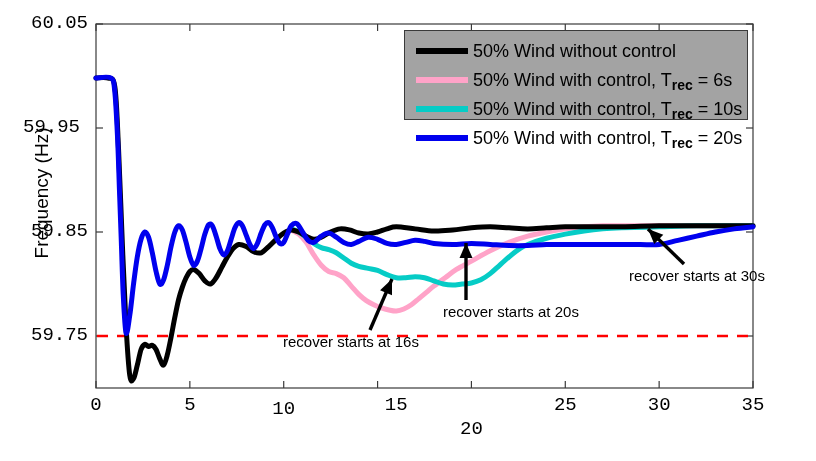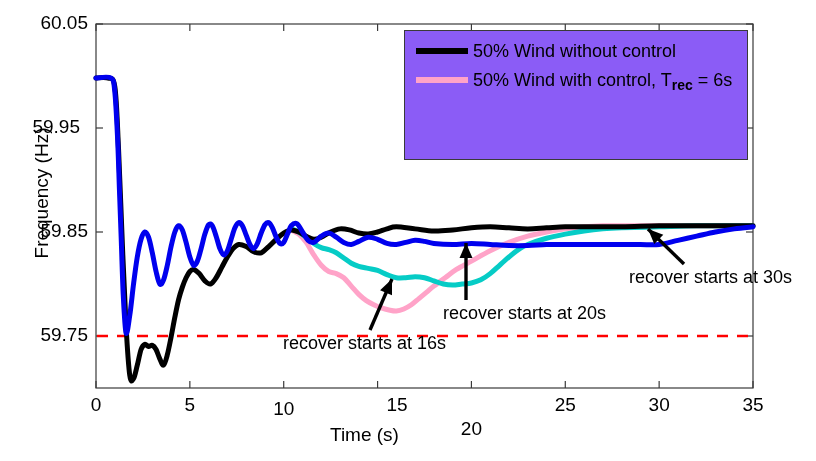--- a/index.html
+++ b/index.html
@@ -3,36 +3,36 @@
 <meta charset="utf-8">
 <style>
   html,body{margin:0;padding:0;background:#ffffff;}
   body{width:816px;height:461px;font-family:"Liberation Sans",sans-serif;overflow:hidden;}
   #root{position:relative;width:816px;height:461px;background:#fff;}
 
   .axis-label{position:absolute;color:#000;font-size:19px;font-family:"Liberation Sans",sans-serif;white-space:nowrap;}
   #ylabel{left:-58px;top:182px;width:200px;text-align:center;transform:rotate(-90deg);transform-origin:center center;}
   #xlabel{left:330px;top:424px;}
 
-  .tick-text{position:absolute;color:#000;font-size:19px;font-family:Liberation Sans, sans-serif;white-space:nowrap;}
+  .tick-text{position:absolute;color:#000;font-size:19px;font-family:Liberation Mono, monospace;white-space:nowrap;}
   .ytick{text-align:right;width:80px;}
   .xtick{text-align:center;width:60px;}
 
   #plot-svg{position:absolute;left:0;top:0;}
 
-  #legend{position:absolute;left:404px;top:30px;width:344px;height:130px;
-          background:#8b5cf6;border:1px solid #3a3a3a;box-sizing:border-box;
+  #legend{position:absolute;left:404px;top:30px;width:344px;height:90px;
+          background:#a3a3a3;border:1px solid #3a3a3a;box-sizing:border-box;
           padding:5px 0 0 0;}
   .legend-row{display:flex;align-items:center;height:29px;padding-left:11px;}
   .legend-swatch{width:52px;height:6px;flex:0 0 52px;margin-right:5px;}
   .legend-text{font-size:18px;color:#000;white-space:nowrap;line-height:1;
                font-family:"Liberation Sans",sans-serif;}
   .legend-text sub{font-size:14px;font-weight:bold;vertical-align:baseline;position:relative;top:4px;}
 
-  .annot{position:absolute;font-size:18px;color:#000;white-space:nowrap;
+  .annot{position:absolute;font-size:15px;color:#000;white-space:nowrap;
          font-family:"Liberation Sans",sans-serif;}
   #annot-16{left:283px;top:333px;text-align:center;}
   #annot-20{left:419px;top:303px;margin-left:24px;}
   #annot-30{left:629px;top:267px;}
 </style>
 </head>
 <body>
 
 <div id="root">
 
@@ -78,21 +78,20 @@
         <line x1="370" y1="330" x2="392" y2="279" stroke="#000" stroke-width="3.4"></line>
         <polygon points="392,279 380.0902604448172,290.1985759687433 392.0270062121433,295.3477604173937" fill="#000"></polygon>
         <line x1="466" y1="300" x2="466" y2="243" stroke="#000" stroke-width="3.4"></line>
         <polygon points="466,243 459.5,258 472.5,258" fill="#000"></polygon>
         <line x1="684" y1="264" x2="648" y2="229" stroke="#000" stroke-width="3.4"></line>
         <polygon points="648,229 654.2239142258197,244.1166428716709 663.2859333386132,234.79570892708333" fill="#000"></polygon>
       </g>
   </svg>
 
   <div class="axis-label" id="ylabel">Frequency (Hz)</div>
-  <div class="axis-label" id="xlabel">Time (s)</div>
 
   <div id="ytick-labels">
       <div class="tick-text ytick" style="left: 8px; top: 12px;">60.05</div>
       <div class="tick-text ytick" style="left: 0; top: 116px;">59.95</div>
       <div class="tick-text ytick" style="left: 8px; top: 220px;">59.85</div>
       <div class="tick-text ytick" style="left: 8px; top: 324px;">59.75</div>
     </div>
   <div id="xtick-labels">
       <div class="tick-text xtick" style="left: 66px; top: 394px;">0</div>
       <div class="tick-text xtick" style="left: 159.857px; top: 394px;">5</div>
@@ -106,19 +105,27 @@
 
   <div id="legend">
       <div class="legend-row">
         <span class="legend-swatch" style="background: rgb(0, 0, 0);"></span>
         <span class="legend-text">50% Wind without control</span>
       </div>
       <div class="legend-row">
         <span class="legend-swatch" style="background: rgb(255, 163, 200);"></span>
         <span class="legend-text">50% Wind with control, T<sub>rec</sub> = 6s</span>
       </div>
+      <div class="legend-row">
+        <span class="legend-swatch" style="background: rgb(6, 204, 198);"></span>
+        <span class="legend-text">50% Wind with control, T<sub>rec</sub> = 10s</span>
+      </div>
+      <div class="legend-row">
+        <span class="legend-swatch" style="background: rgb(0, 0, 238);"></span>
+        <span class="legend-text">50% Wind with control, T<sub>rec</sub> = 20s</span>
+      </div>
     </div>
 
   <div class="annot" id="annot-16">recover starts at 16s</div>
   <div class="annot" id="annot-20">recover starts at 20s</div>
   <div class="annot" id="annot-30">recover starts at 30s</div>
 
 </div>
 
 </body></html>

